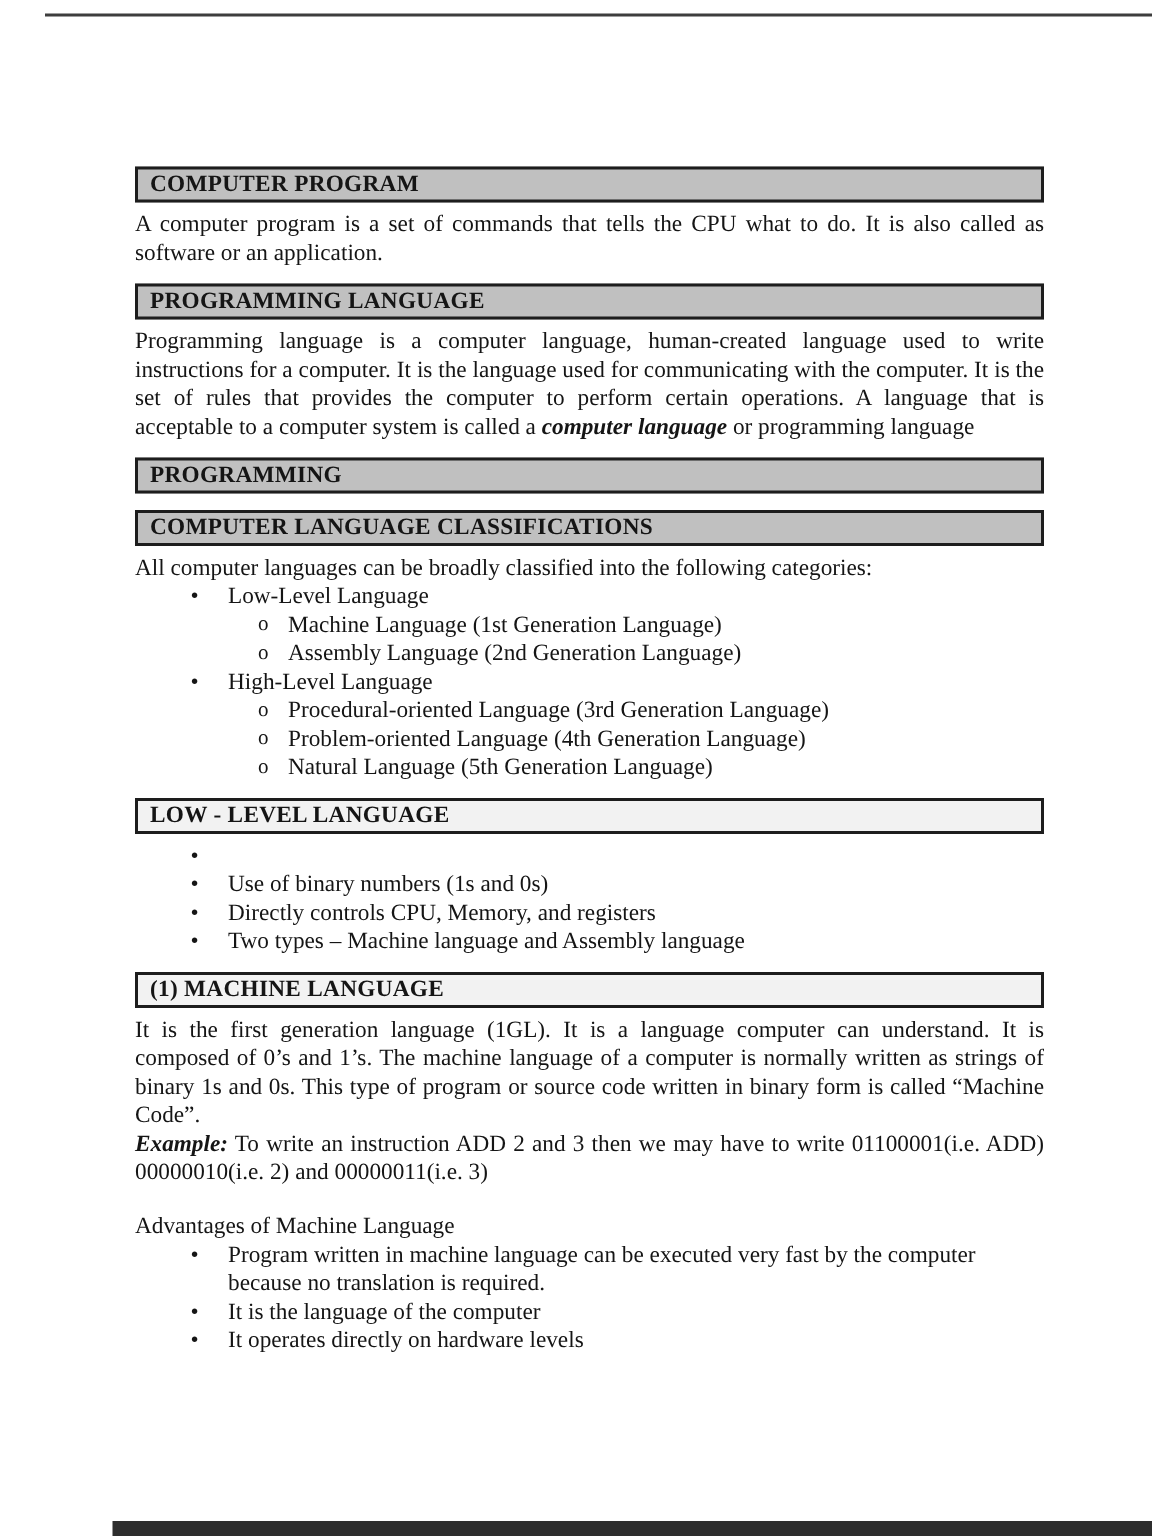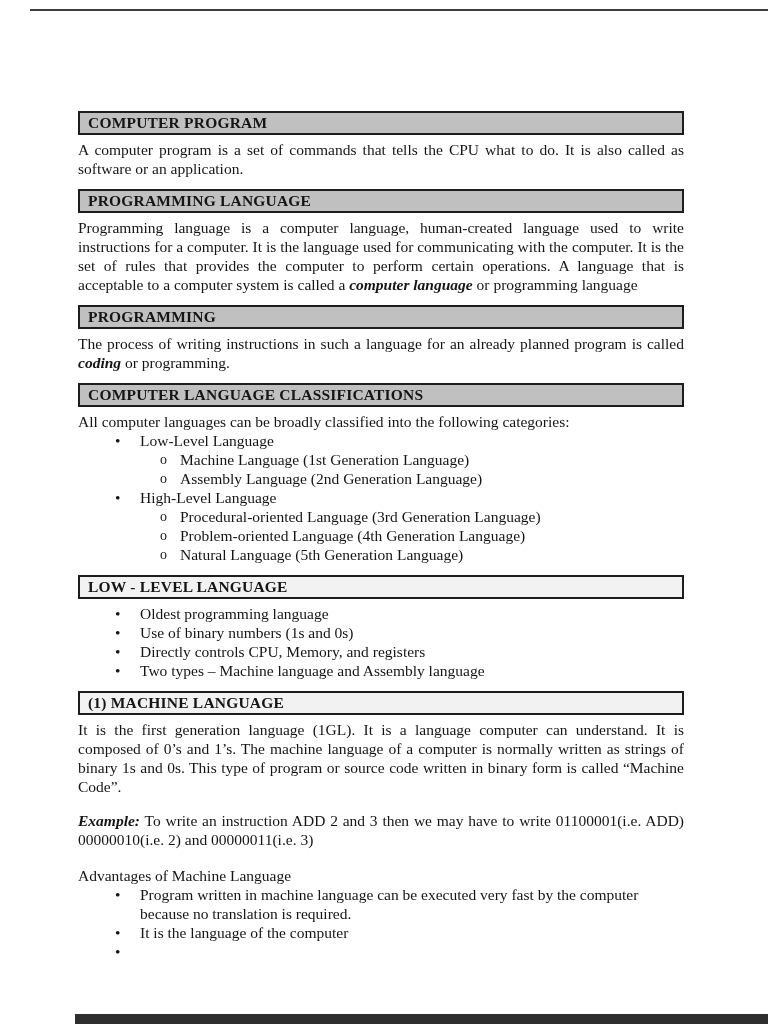--- a/index.html
+++ b/index.html
@@ -3,37 +3,37 @@
 <meta charset="utf-8">
 <style>
   html,body{margin:0;padding:0;}
   body{
     width:768px;height:1024px;background:#ffffff;position:relative;overflow:hidden;
     font-family:"Liberation Serif","DejaVu Serif",serif;color:#151515;
     -webkit-font-smoothing:antialiased;
   }
   .top-rule{position:absolute;top:9px;left:30px;width:738px;height:2px;background:#3d3d3d;}
   .bottom-bar{position:absolute;bottom:0;left:75px;width:693px;height:10px;background:#2e2e2e;}
-  .content{position:absolute;left:78px;top:111px;width:606px;font-size:15.5px;line-height:19px;}
+  .content{position:absolute;left:90px;top:111px;width:606px;font-size:15.5px;line-height:19px;}
   .section{margin-bottom:11px;}
   .hdr{
     border:2px solid #1d1d1d;font-weight:bold;padding:0 8px 1px 8px;margin-bottom:5px;
     letter-spacing:.2px;
   }
   .hdr.dark{background:var(--header-dark-bg,#c0c0c0);}
   .hdr.light{background:var(--header-light-bg,#f2f2f2);}
   p{margin:0;text-align:justify;}
   .b{font-weight:bold;font-style:italic;}
   .bi{font-weight:bold;font-style:italic;}
   .row{display:flex;align-items:flex-start;}
   .row .g1{flex:0 0 25px;margin-left:37px;}
   .row .g2{flex:0 0 20px;margin-left:82px;font-size:14px;}
   .row .t{flex:1;}
   .subheading{font-weight:normal;margin-top:17px;}
-  .example-block{margin-top:15px;}
+  .example-block{}
 </style>
 </head>
 <body>
 
 <div class="top-rule"></div>
 
 <div class="content">
 
   <div class="section">
     <div class="hdr dark">
@@ -46,21 +46,20 @@
     <div class="hdr dark">
       <span>PROGRAMMING LANGUAGE</span>
     </div>
     <p><span>Programming language is a computer language, human-created language used to write instructions for a computer. It is the language used for communicating with the computer. It is the set of rules that provides the computer to perform certain operations. A language that is acceptable to a computer system is called a </span><span class="b">computer language</span><span> or programming language</span></p>
   </div>
 
   <div class="section">
     <div class="hdr dark">
       <span>PROGRAMMING</span>
     </div>
-    <p><span>The process of writing instructions in such a language for an already planned program is called </span><span class="b">coding</span><span> or programming.</span></p>
   </div>
 
   <div class="section">
     <div class="hdr dark">
       <span>COMPUTER LANGUAGE CLASSIFICATIONS</span>
     </div>
     <p>All computer languages can be broadly classified into the following categories:</p>
     <div class="row">
       <span class="g1">•</span>
       <span class="t">Low-Level Language</span>
@@ -90,21 +89,20 @@
       <span class="t">Natural Language (5th Generation Language)</span>
     </div>
   </div>
 
   <div class="section">
     <div class="hdr light">
       <span>LOW - LEVEL LANGUAGE</span>
     </div>
     <div class="row">
       <span class="g1">•</span>
-      <span class="t">Oldest programming language</span>
     </div>
     <div class="row">
       <span class="g1">•</span>
       <span class="t">Use of binary numbers (1s and 0s)</span>
     </div>
     <div class="row">
       <span class="g1">•</span>
       <span class="t">Directly controls CPU, Memory, and registers</span>
     </div>
     <div class="row">
@@ -125,18 +123,19 @@
     <div class="row">
       <span class="g1">•</span>
       <span class="t">Program written in machine language can be executed very fast by the computer because no translation is required.</span>
     </div>
     <div class="row">
       <span class="g1">•</span>
       <span class="t">It is the language of the computer</span>
     </div>
     <div class="row">
       <span class="g1">•</span>
+      <span class="t">It operates directly on hardware levels</span>
     </div>
   </div>
 
 </div>
 
 <div class="bottom-bar"></div>
 
 </body></html>

